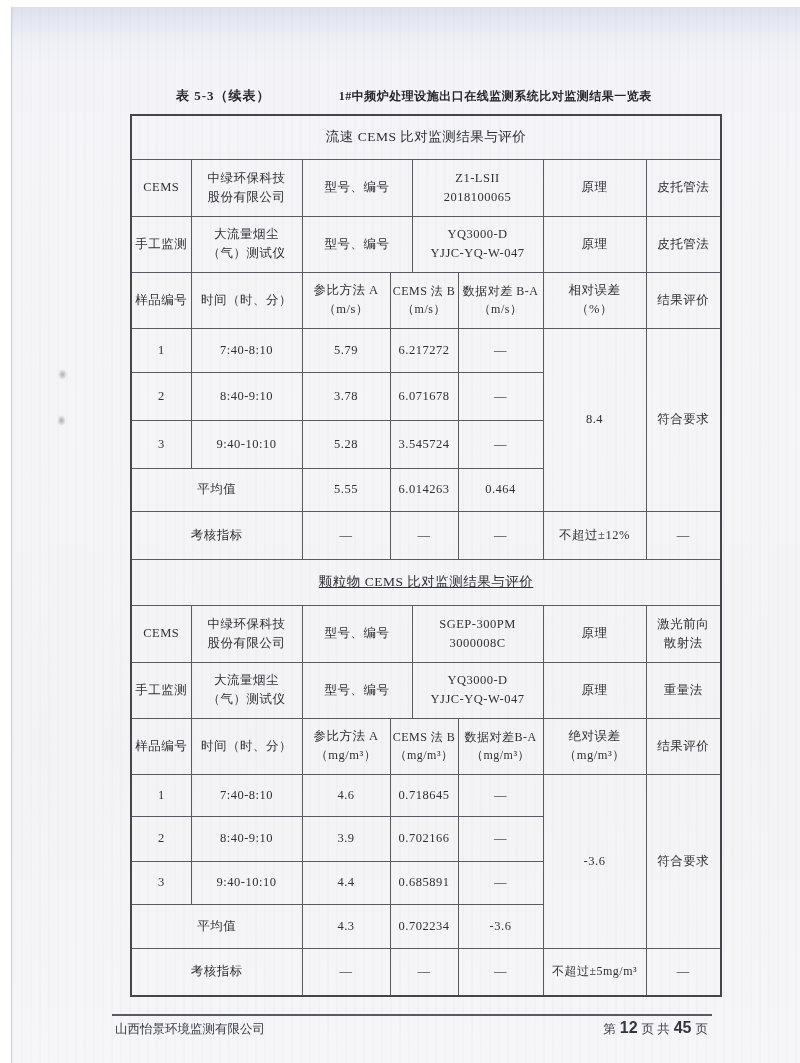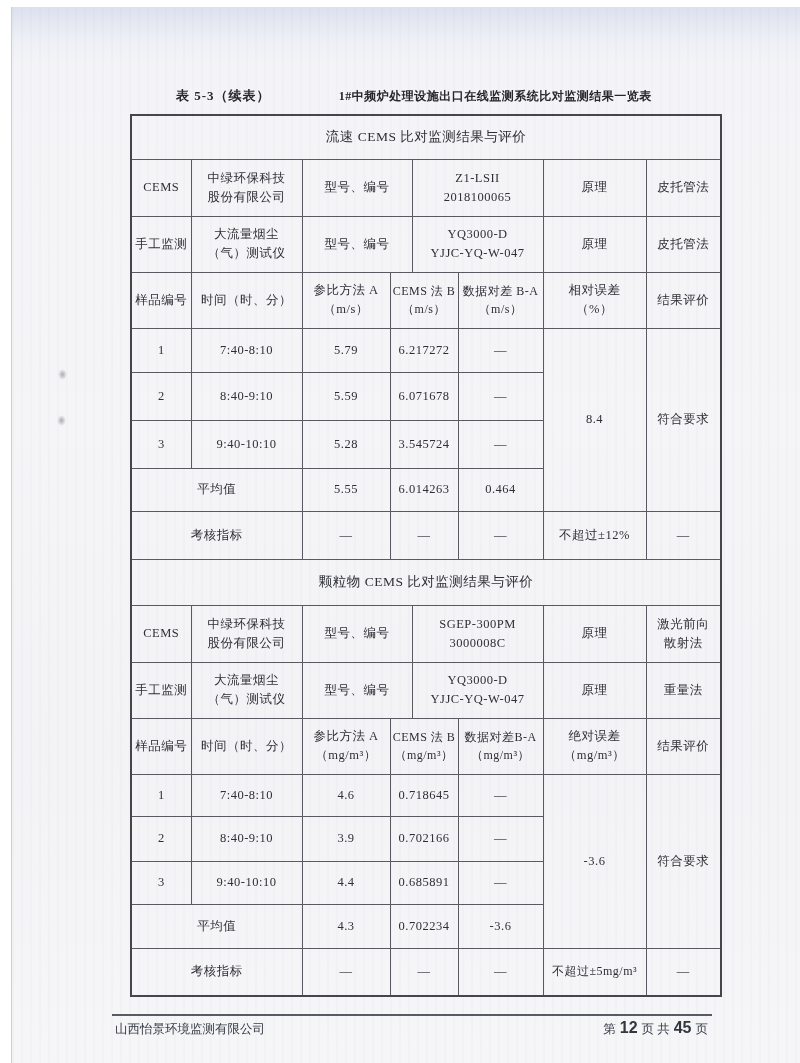--- a/index.html
+++ b/index.html
@@ -53,21 +53,21 @@
 
   tr.r-sec    { height:44px;padding-left:12px; }
   tr.r-equip1 { height:57px; }
   tr.r-equip2 { height:56px; }
   tr.r-head   { height:56px;padding-left:26px; }
   tr.r-d1     { height:44px; }
   tr.r-d2     { height:48px; }
   tr.r-d3     { height:48px; }
   tr.r-avg    { height:43px; }
   tr.r-crit   { height:48px; }
-  tr.r-sec2   { height:46px; }
+  tr.r-sec2   { height:46px;text-decoration:underline; }
   tr.r-d1b    { height:42px; }
   tr.r-d2b    { height:45px; }
   tr.r-d3b    { height:43px; }
   tr.r-avgb   { height:44px; }
 
   .footer-line {
     position:absolute; left:100px; top:1007px; width:600px;
     border-top:2px solid #565b65;
   }
   .footer {
@@ -149,21 +149,21 @@
         <td>7:40-8:10</td>
         <td>5.79</td>
         <td colspan="2">6.217272</td>
         <td>—</td>
         <td rowspan="4">8.4</td>
         <td rowspan="4">符合要求</td>
       </tr>
       <tr class="r-d2">
         <td>2</td>
         <td>8:40-9:10</td>
-        <td>5.59</td>
+        <td>3.78</td>
         <td colspan="2">6.071678</td>
         <td>—</td>
       </tr>
       <tr class="r-d3">
         <td>3</td>
         <td>9:40-10:10</td>
         <td>5.28</td>
         <td colspan="2">3.545724</td>
         <td>—</td>
       </tr>

